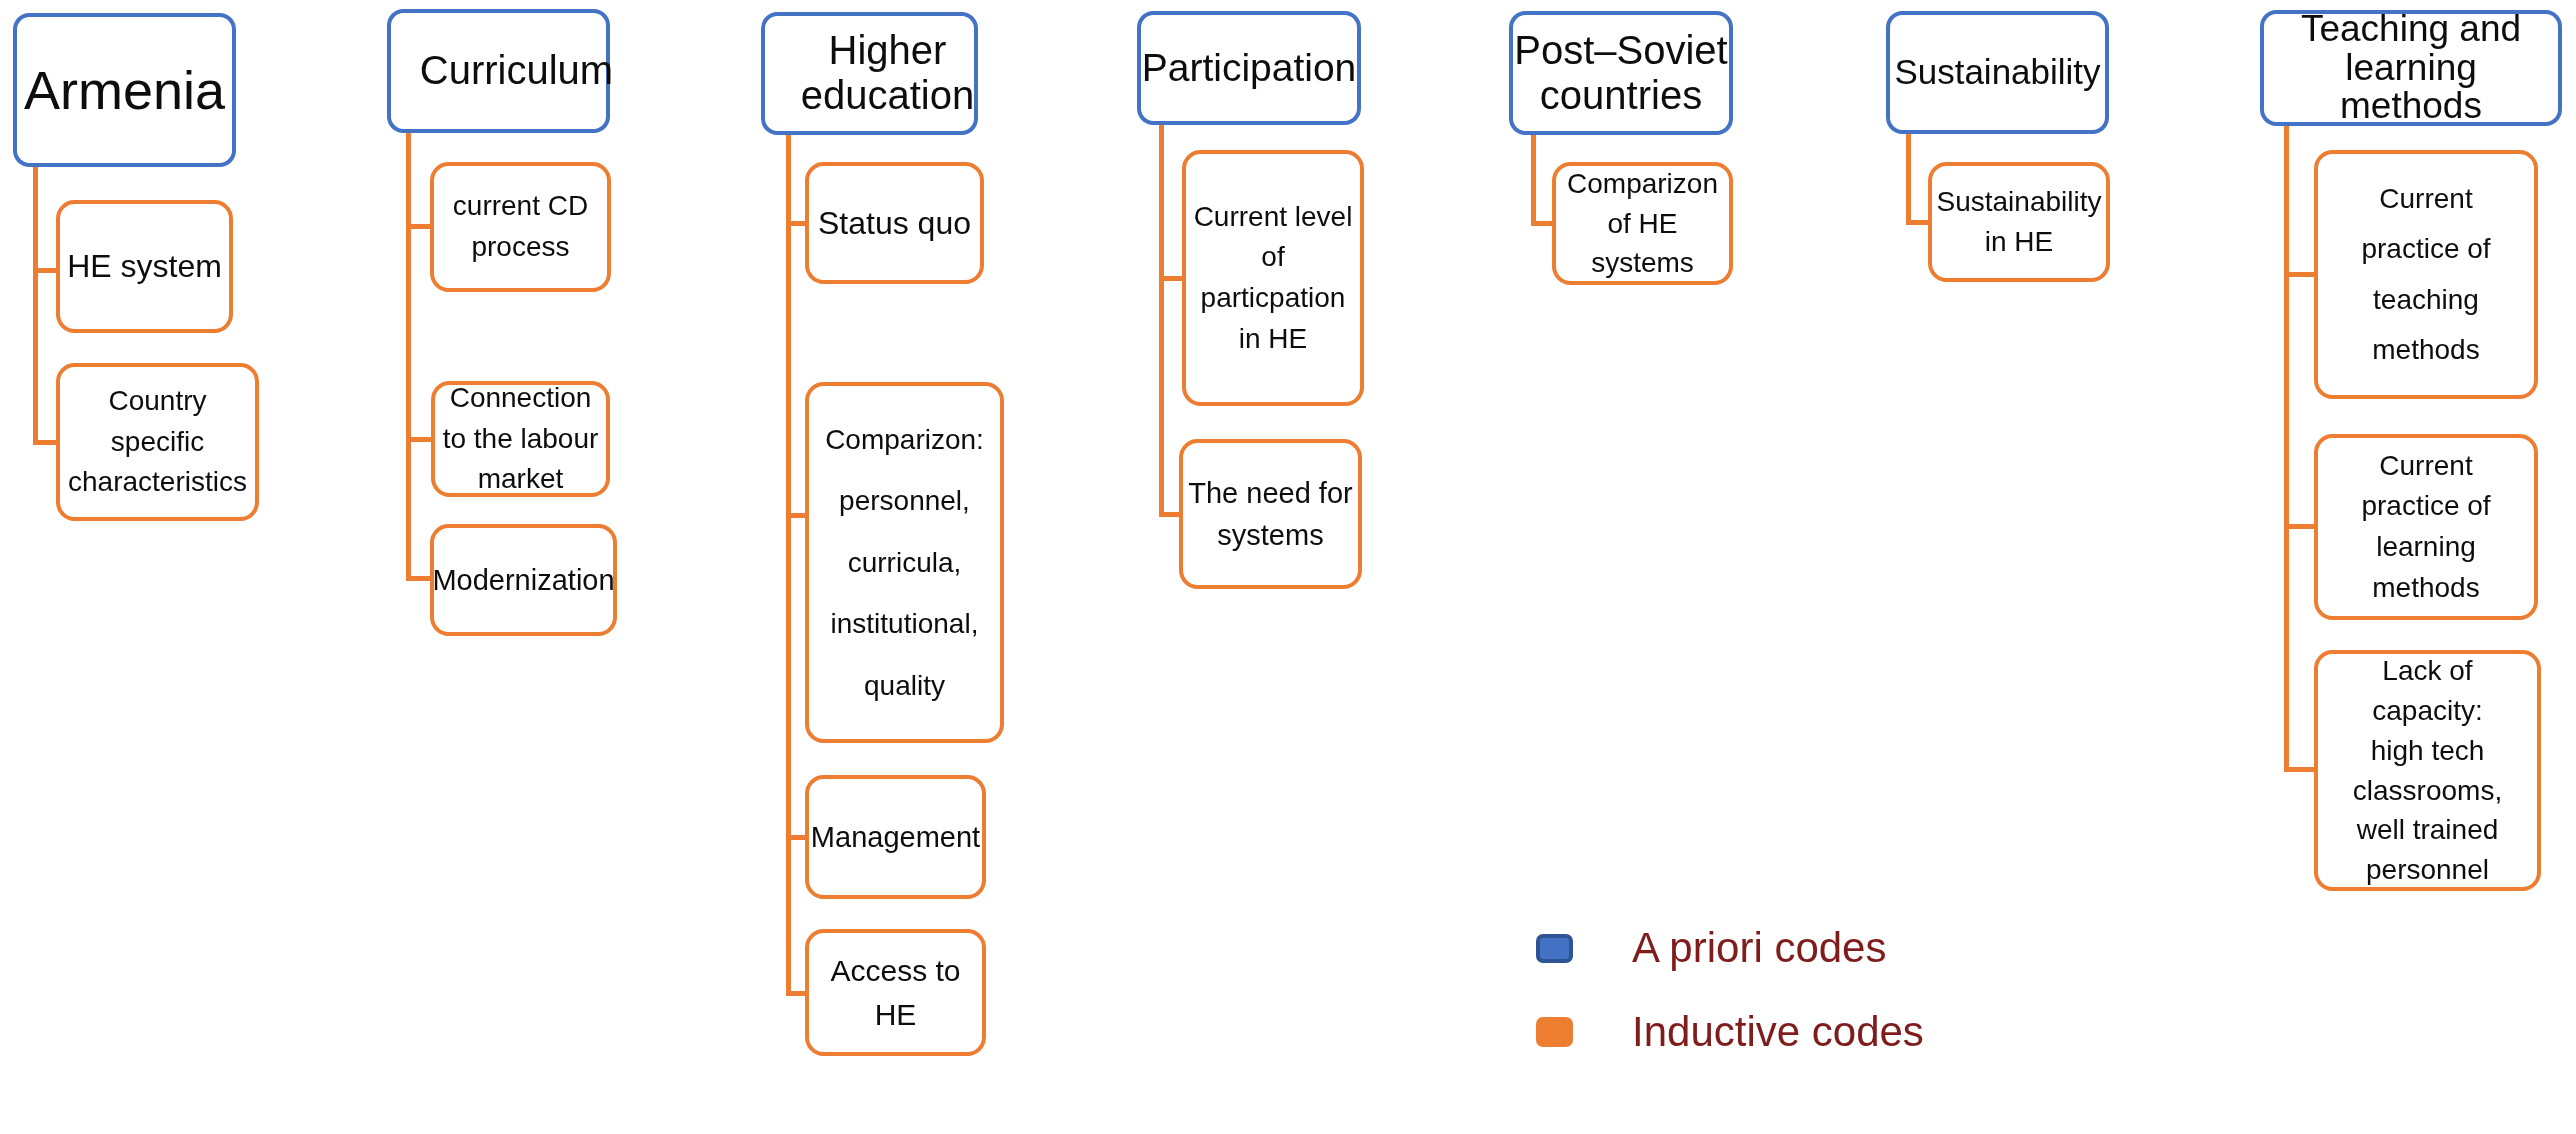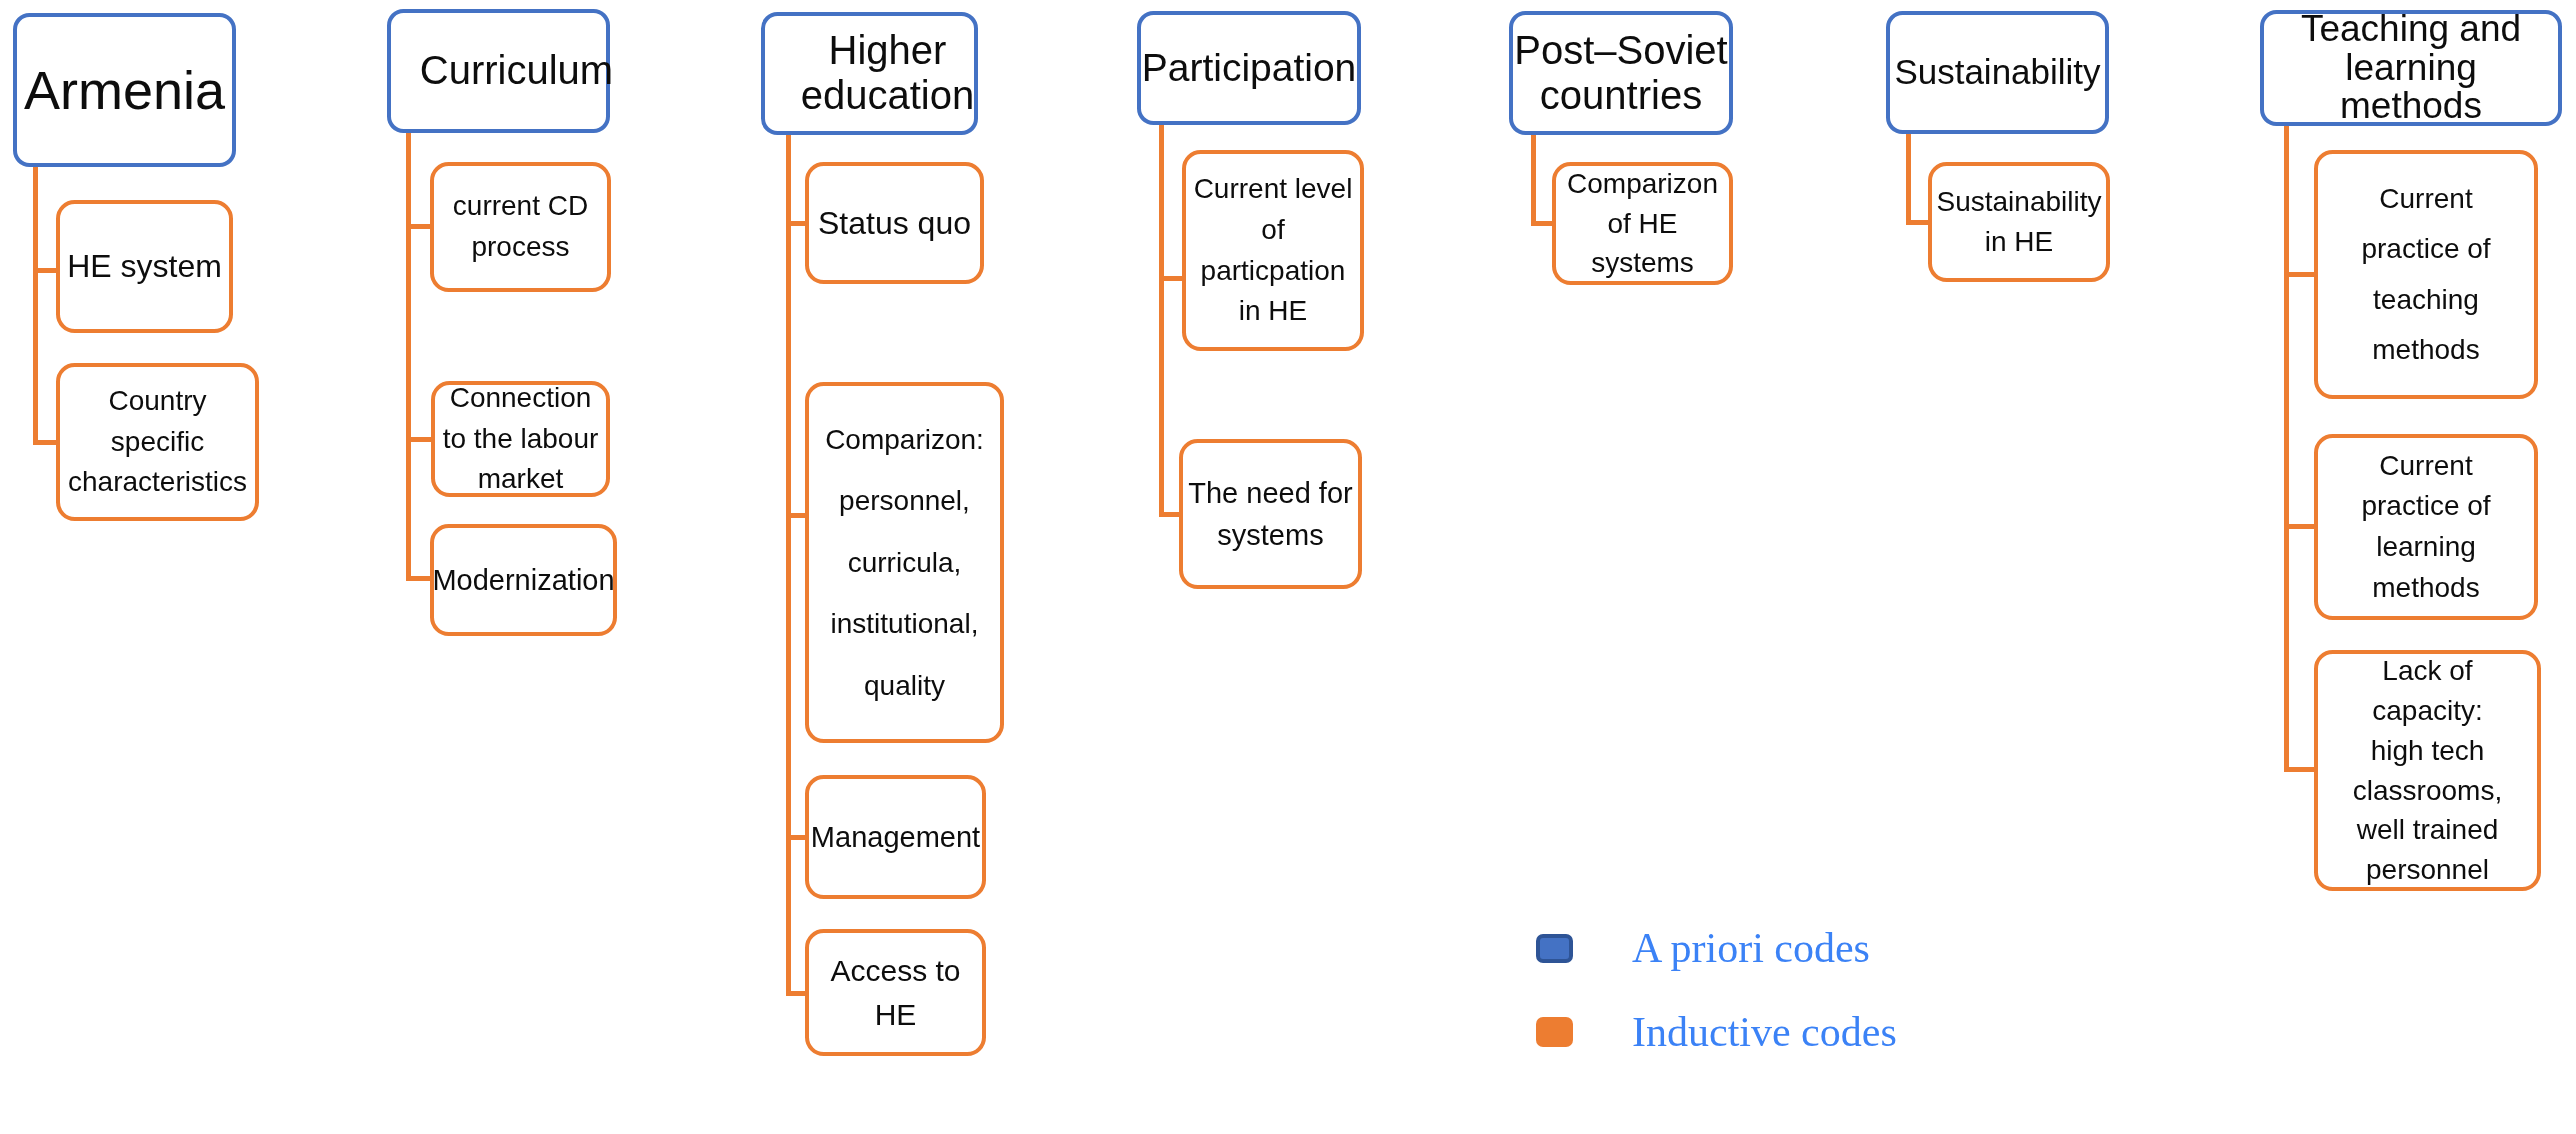--- a/index.html
+++ b/index.html
@@ -62,24 +62,24 @@
   
   .legend-swatch {
     position: absolute;
     box-sizing: border-box;
     border-radius: 7px;
   }
   .legend-swatch.blue { background: #4472C4; border: 4.7px solid #2E5496; }
   .legend-swatch.orange { background: #ED7D31; }
   .legend-label {
     position: absolute;
-    font-family: Liberation Serif, serif;
+    font-family: Liberation Sans, sans-serif;
     font-size: 42px;
     line-height: 1.3;
-    color: #3b82f6;
+    color: #7f1d1d;
     white-space: nowrap;
   }
 </style>
 </head>
 <body>
 
 <div class="canvas">
 
   <section>
     <div class="pbox f80" style="left:13px;top:13.4px;width:223px;height:154px">
@@ -147,21 +147,21 @@
       <span>Access to HE</span>
     </div>
   </section>
 
   <section>
     <div class="pbox f66" style="left:1137px;top:10.5px;width:224px;height:114px">
       <span>Participation</span>
     </div>
     <div class="vline" style="left:1159px;top:122px;width:4.7px;height:394px"></div>
     <div class="hline" style="left:1159px;top:276px;width:24.5px;height:4.7px"></div>
-    <div class="cbox" style="left:1182px;top:150px;width:182px;height:201px">
+    <div class="cbox" style="left:1182px;top:150px;width:182px;height:256px">
       <span>Current level
 of
 particpation
 in HE</span>
     </div>
     <div class="hline" style="left:1159px;top:512px;width:22px;height:4.7px"></div>
     <div class="cbox c50" style="left:1179px;top:439px;width:183px;height:150px">
       <span>The need for
 systems</span>
     </div>

